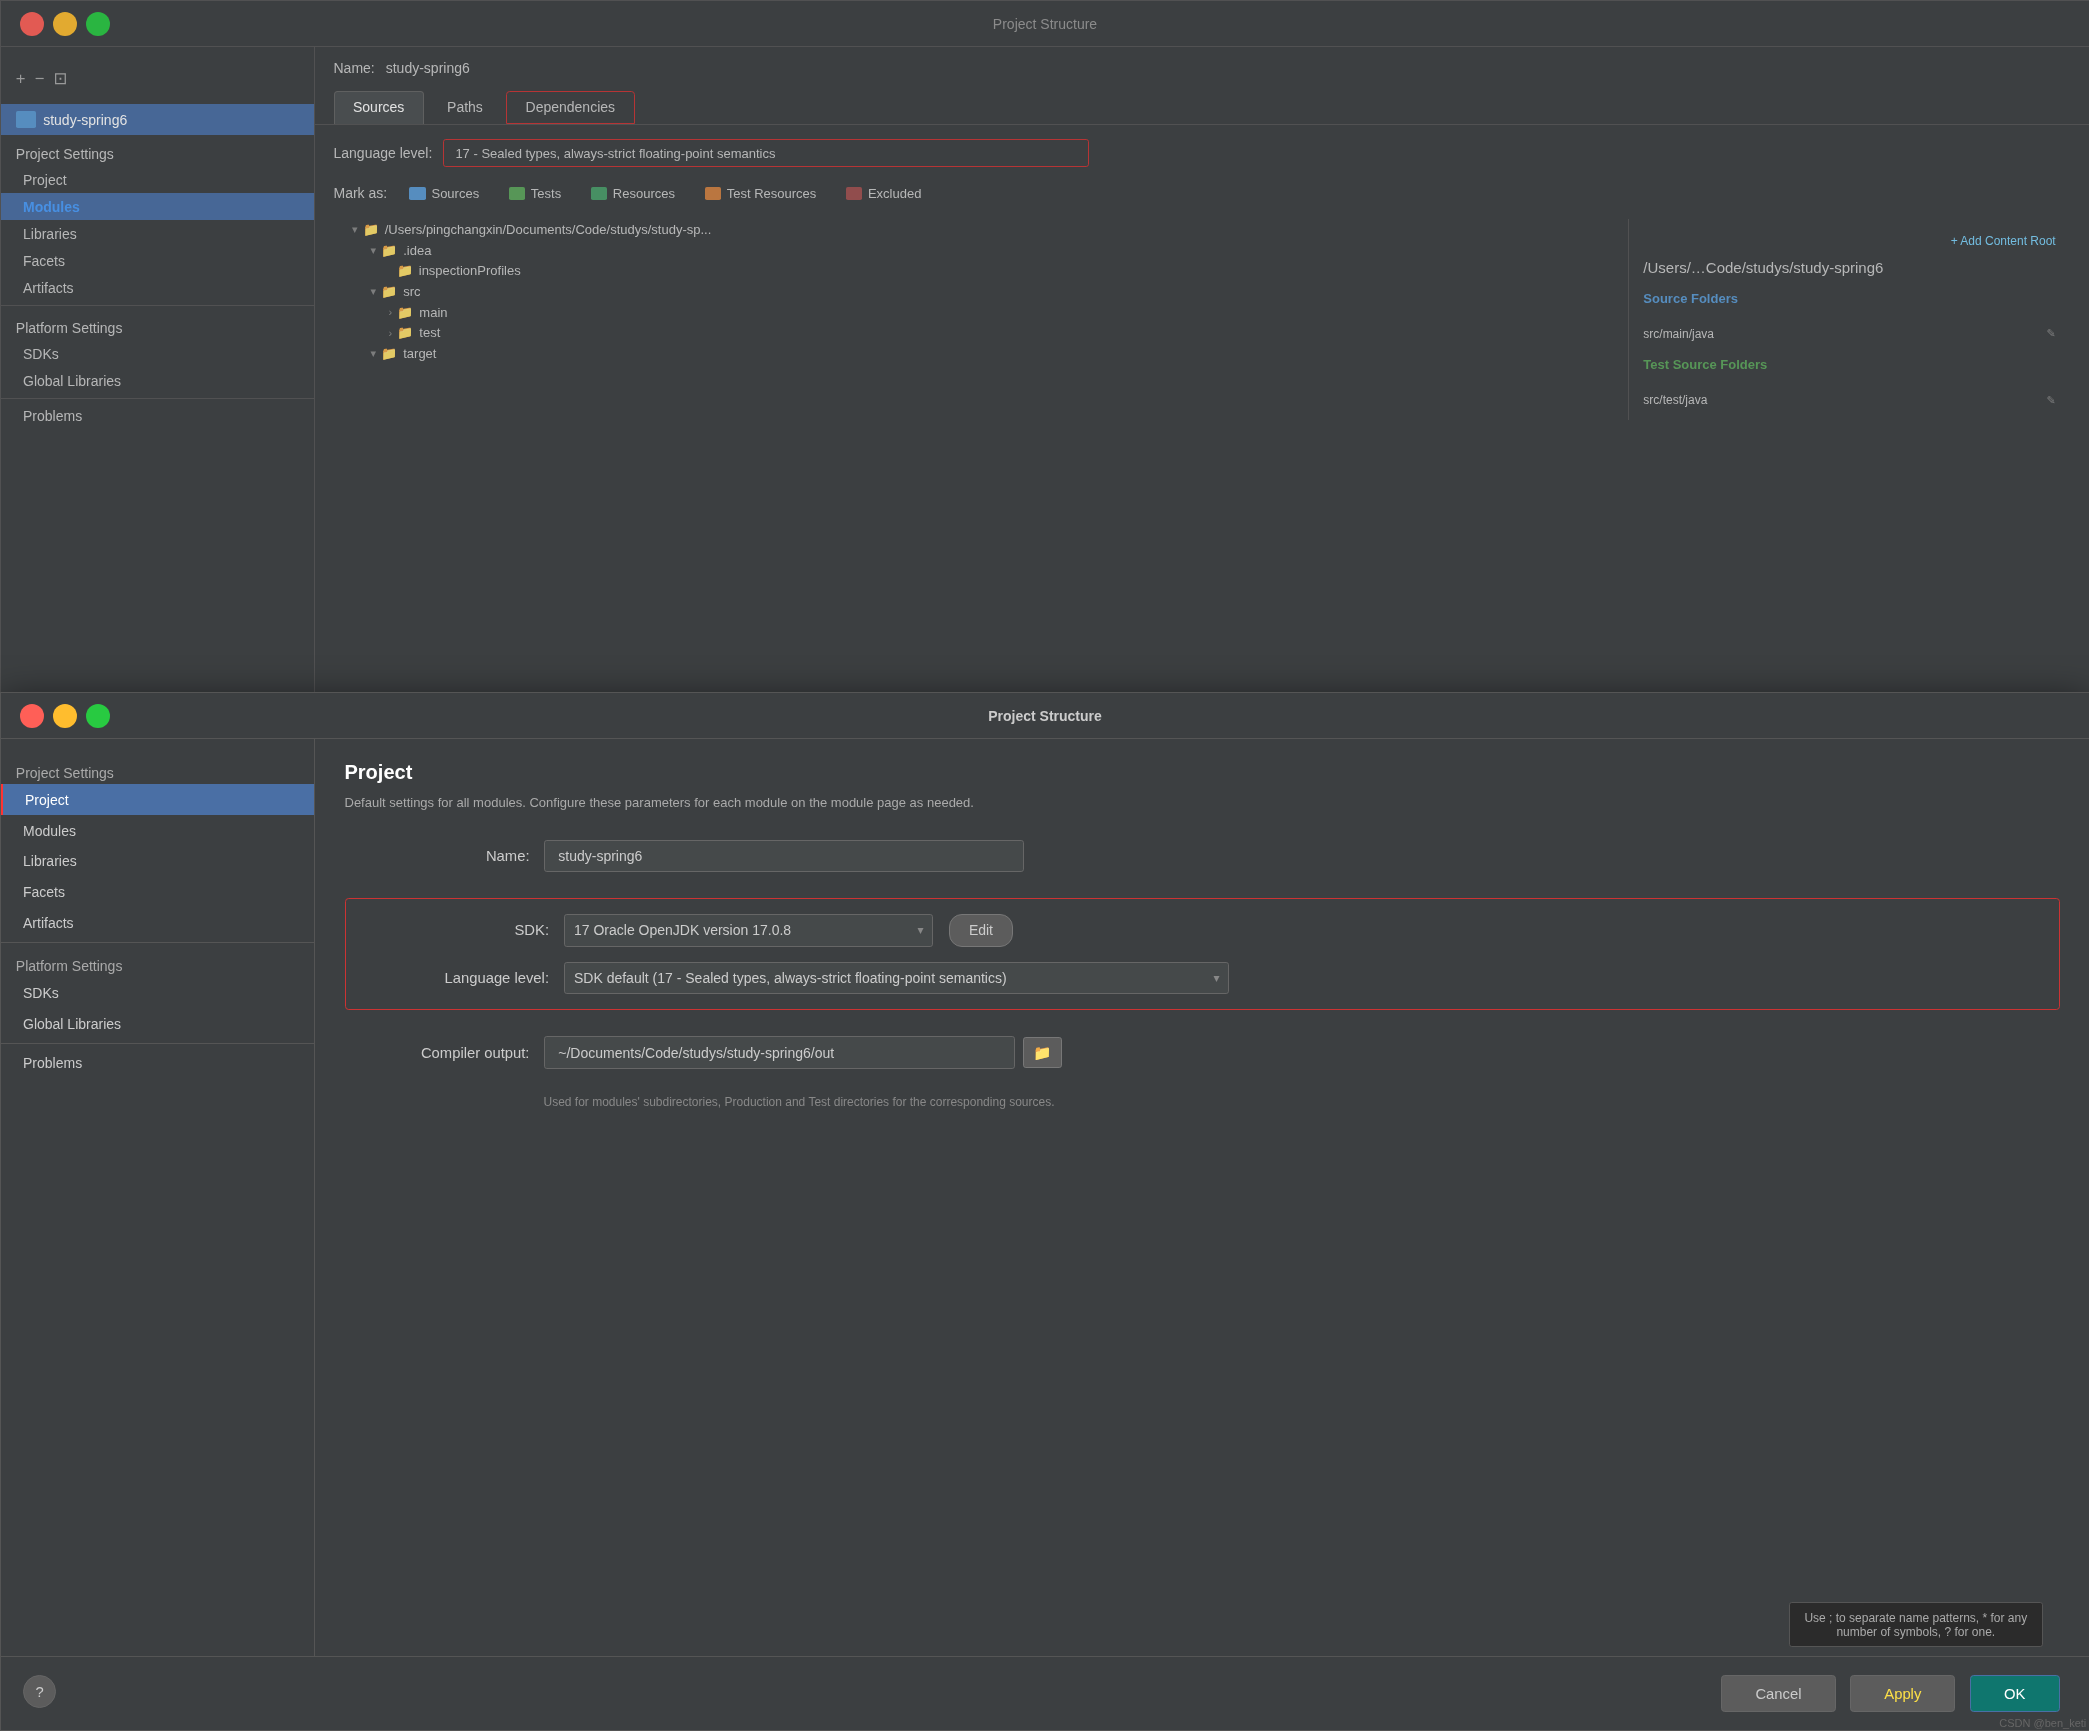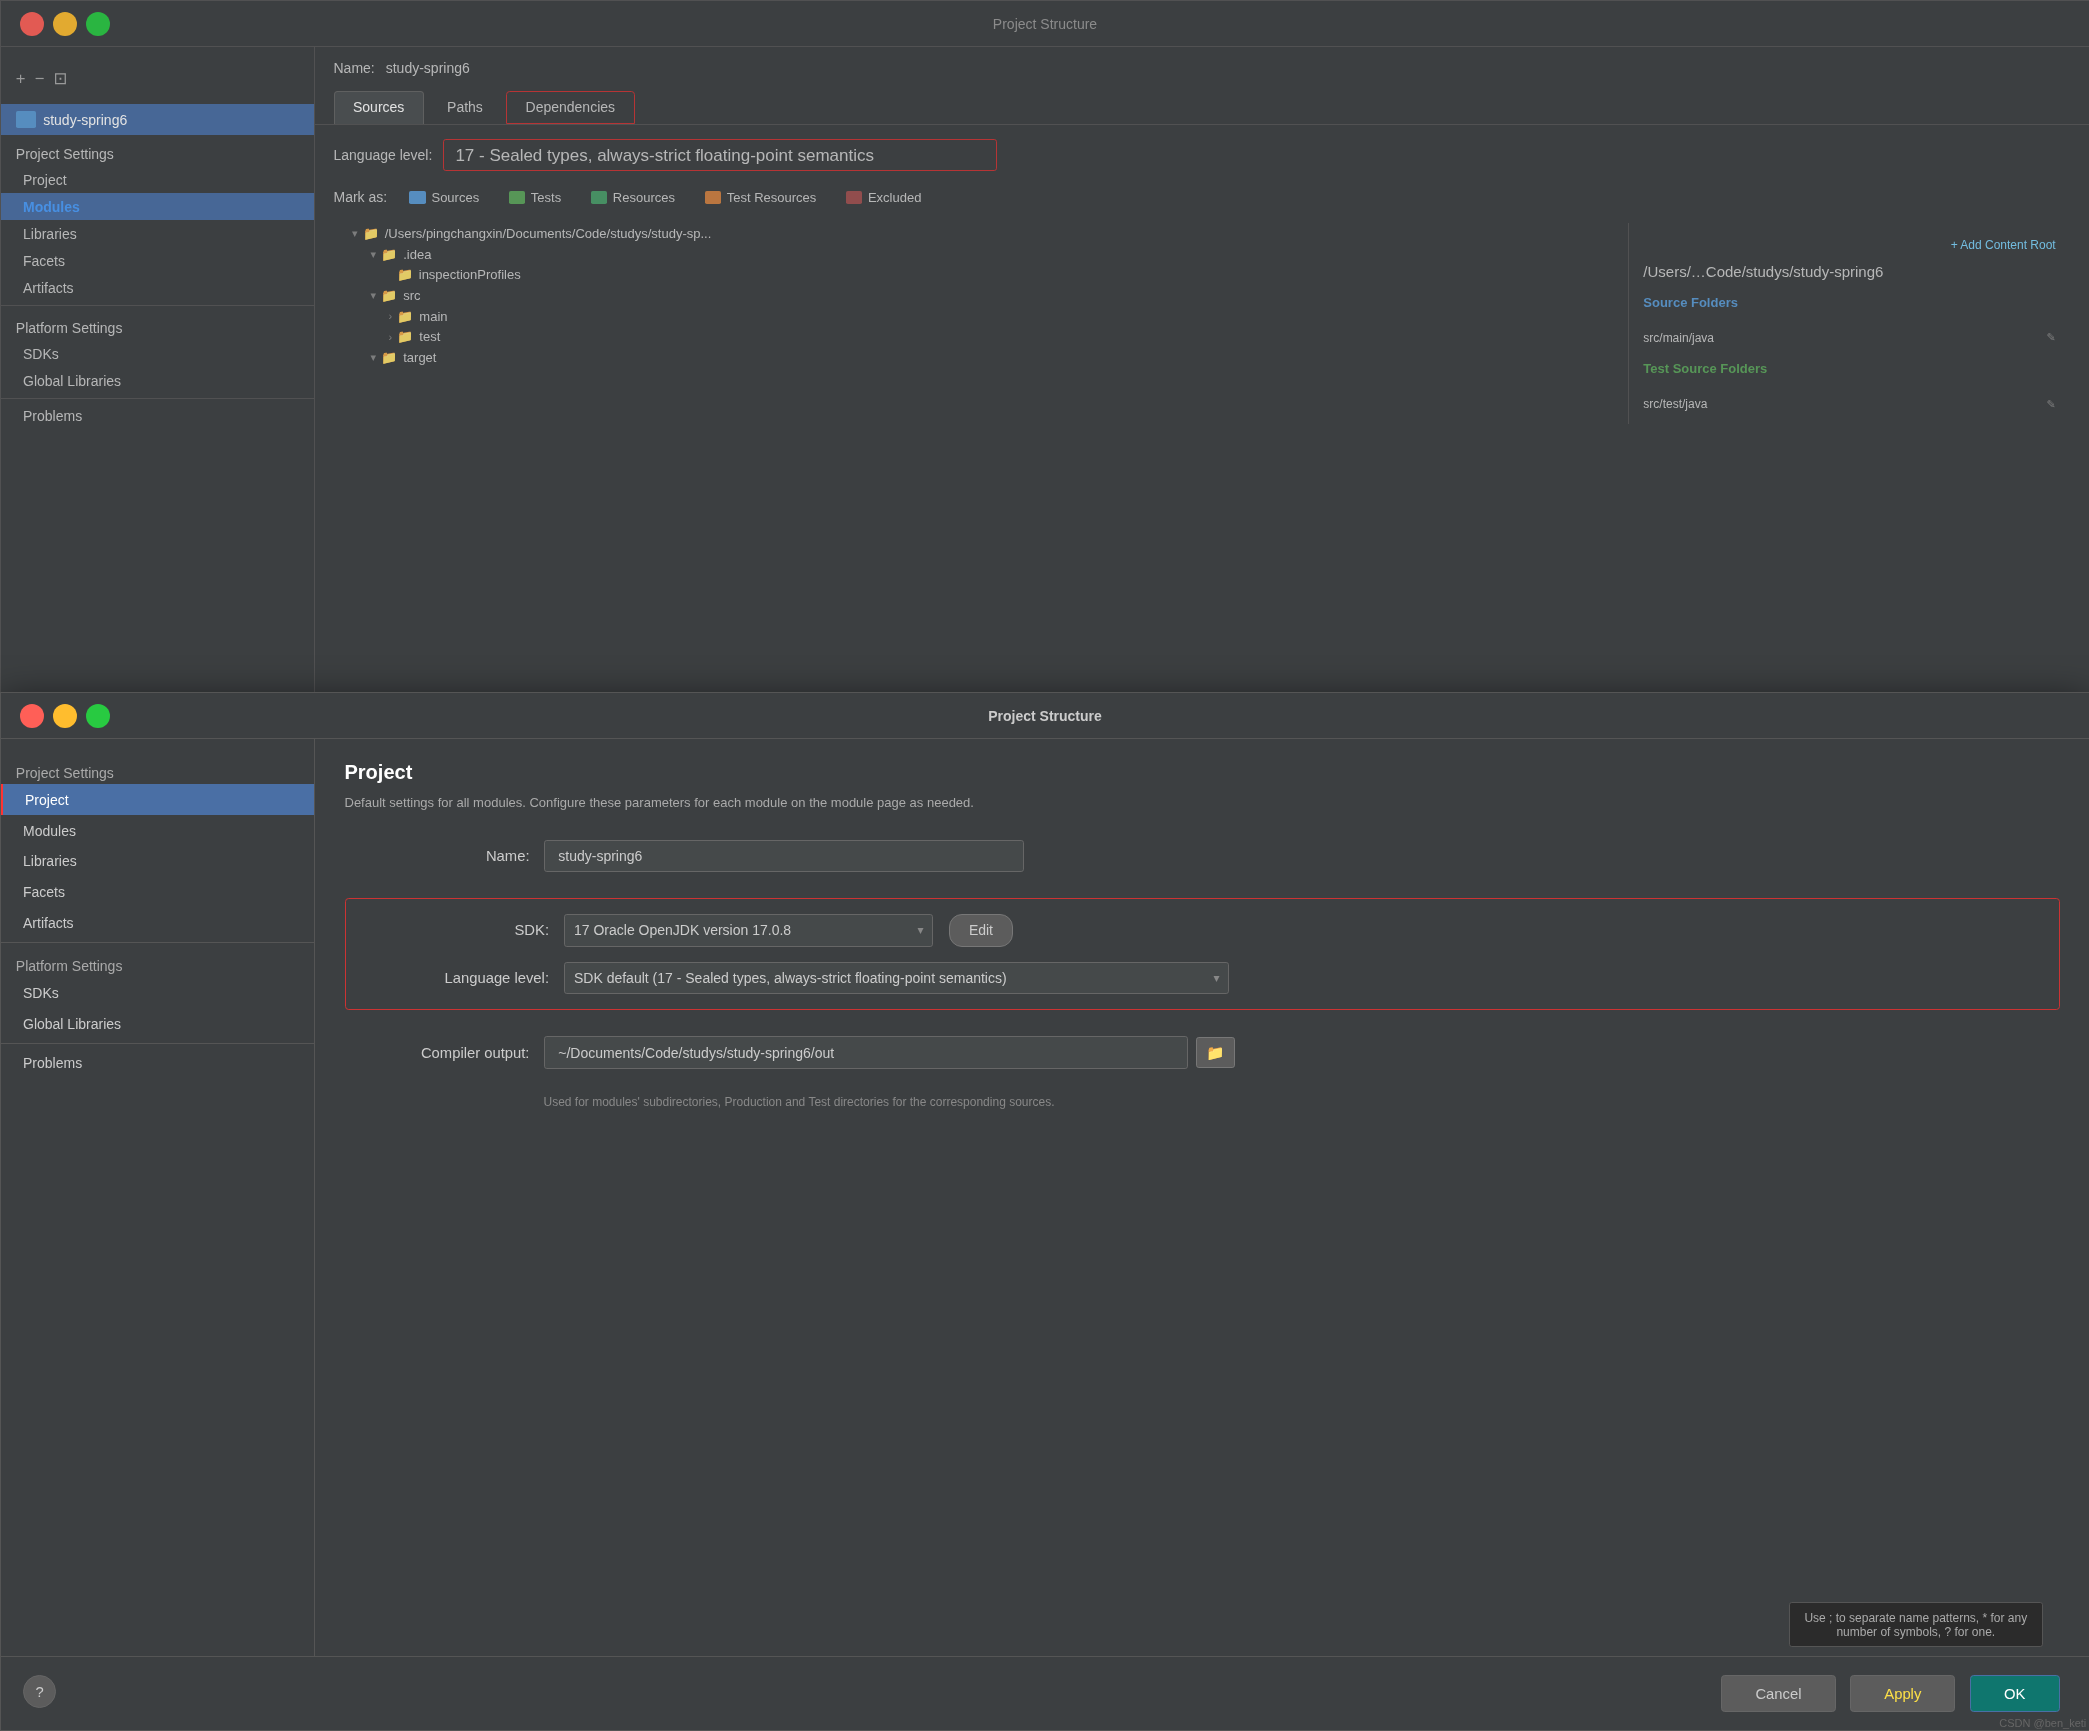--- a/index.html
+++ b/index.html
@@ -201,23 +201,23 @@
     .language-level-label {
       color: #ccc;
       font-size: 14px;
     }
 
     .language-level-select {
       background: #3c3f41;
       border: 0.9px solid #cc3333;
       color: #ccc;
       padding: 5.5px 28px 5.5px 11px;
-      font-size: 17px;
+      font-size: 13px;
       border-radius: 2.8px;
-      width: 554px;
+      width: 646px;
       appearance: none;
     }
 
     .mark-as-row {
       display: flex;
       align-items: center;
       gap: 14.8px;
       margin-bottom: 14.8px;
     }
 
@@ -453,21 +453,21 @@
       gap: 7.4px;
     }
 
     .compiler-input {
       background: #45494a;
       border: 0.9px solid #666;
       color: #ccc;
       padding: 7.4px 13px;
       font-size: 14px;
       border-radius: 2.8px;
-      width: 644px;
+      width: 471px;
     }
 
     .folder-browse-btn {
       background: #5c5c5c;
       border: 0.9px solid #777;
       color: #ccc;
       padding: 5.5px 9.2px;
       font-size: 14.8px;
       border-radius: 2.8px;
       cursor: pointer;

